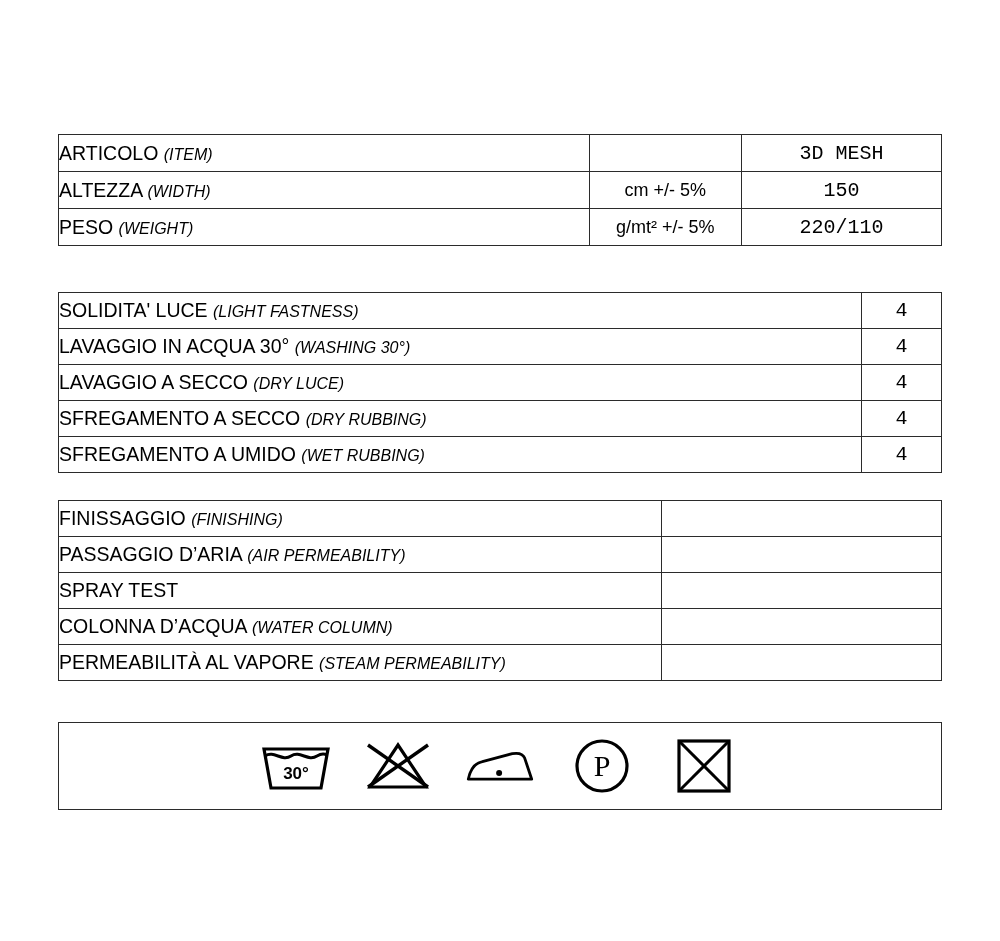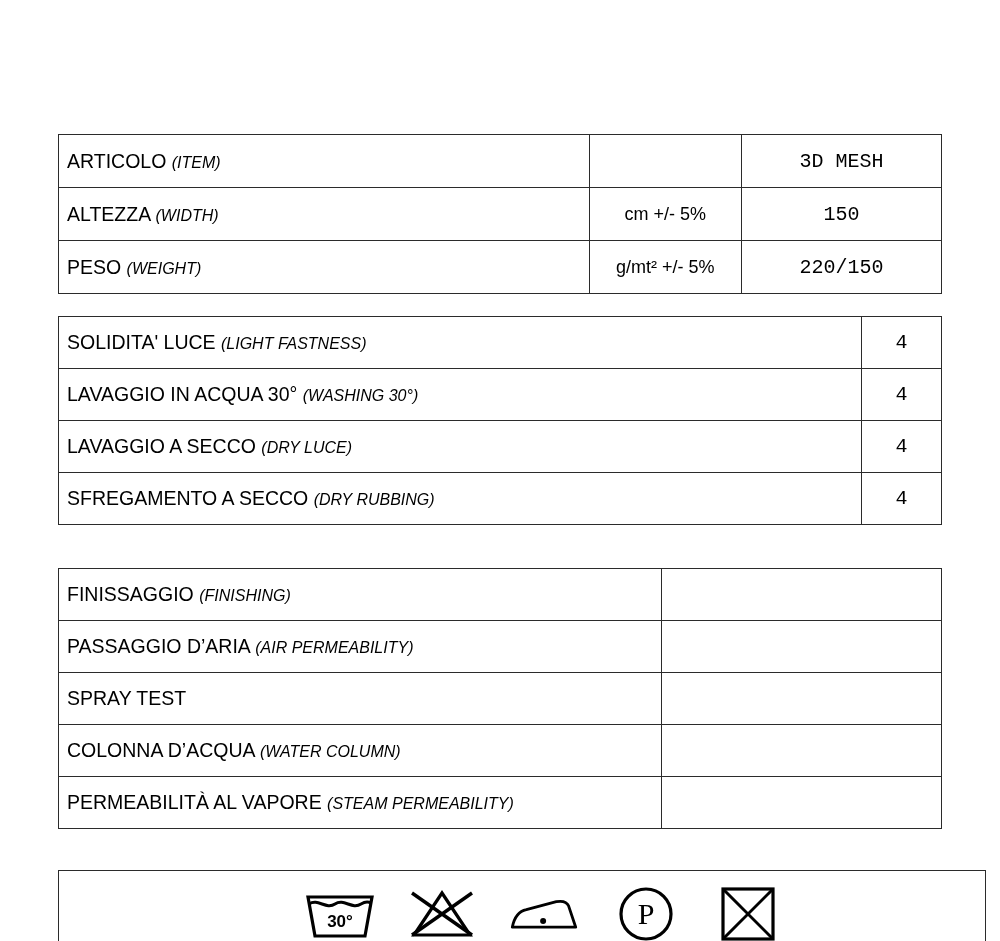--- a/index.html
+++ b/index.html
@@ -22,21 +22,21 @@
     width: 884px;
   }
 
   table.spec {
     border-collapse: collapse;
     width: 884px;
     table-layout: fixed;
   }
   table.spec td {
     border: 1px solid #2b2b2b;
-    padding: 8px;
+    padding: 0;
     height: 36px;
     vertical-align: middle;
   }
 
   .lbl {
     padding-left: 22px;
     font-size: 19.5px;
     white-space: nowrap;
   }
   .lbl .it {
@@ -48,37 +48,36 @@
     font-size: 20px;
     font-family: Liberation Mono, monospace;
   }
   .ctr-small {
     text-align: center;
     font-size: 18px;
   }
 
   
   #block-identity { margin-top: 134px; }
-  #block-fastness { margin-top: 22px; }
-  #block-finishing { margin-top: 43px; }
+  #block-fastness { margin-top: 46px; }
+  #block-finishing { margin-top: 27px; }
   #block-symbols { margin-top: 41px; }
 
   
   #block-fastness td { height: 35px; }
   #block-finishing td { height: 35px; }
 
   .symbols-box {
     border: 1px solid #2b2b2b;
     width: 882px;
     height: 86px;
     display: flex;
     align-items: center;
     justify-content: center;
     gap: 28px;
-    padding-left: 44px;
   }
   .sym {
     width: 74px;
     height: 60px;
     display: flex;
     align-items: center;
     justify-content: center;
   }
   .sym svg { display: block; }
 </style>
@@ -109,21 +108,21 @@
         </td>
         <td class="ctr-small">cm +/- 5%</td>
         <td class="ctr">150</td>
       </tr>
       <tr>
         <td class="lbl">
           <span>PESO</span>
           <span class="it">(WEIGHT)</span>
         </td>
         <td class="ctr-small">g/mt² +/- 5%</td>
-        <td class="ctr">220/150</td>
+        <td class="ctr">220/110</td>
       </tr>
     </tbody>
   </table>
 
   <table class="spec" id="block-fastness">
     <colgroup>
       <col style="width:802px">
       <col style="width:80px">
     </colgroup>
     <tbody>
@@ -148,20 +147,27 @@
         </td>
         <td class="ctr">4</td>
       </tr>
       <tr>
         <td class="lbl">
           <span>SFREGAMENTO A SECCO</span>
           <span class="it">(DRY RUBBING)</span>
         </td>
         <td class="ctr">4</td>
       </tr>
+      <tr>
+        <td class="lbl">
+          <span>SFREGAMENTO A UMIDO</span>
+          <span class="it">(WET RUBBING)</span>
+        </td>
+        <td class="ctr">4</td>
+      </tr>
     </tbody>
   </table>
 
   <table class="spec" id="block-finishing">
     <colgroup>
       <col style="width:602px">
       <col style="width:280px">
     </colgroup>
     <tbody>
       <tr>

